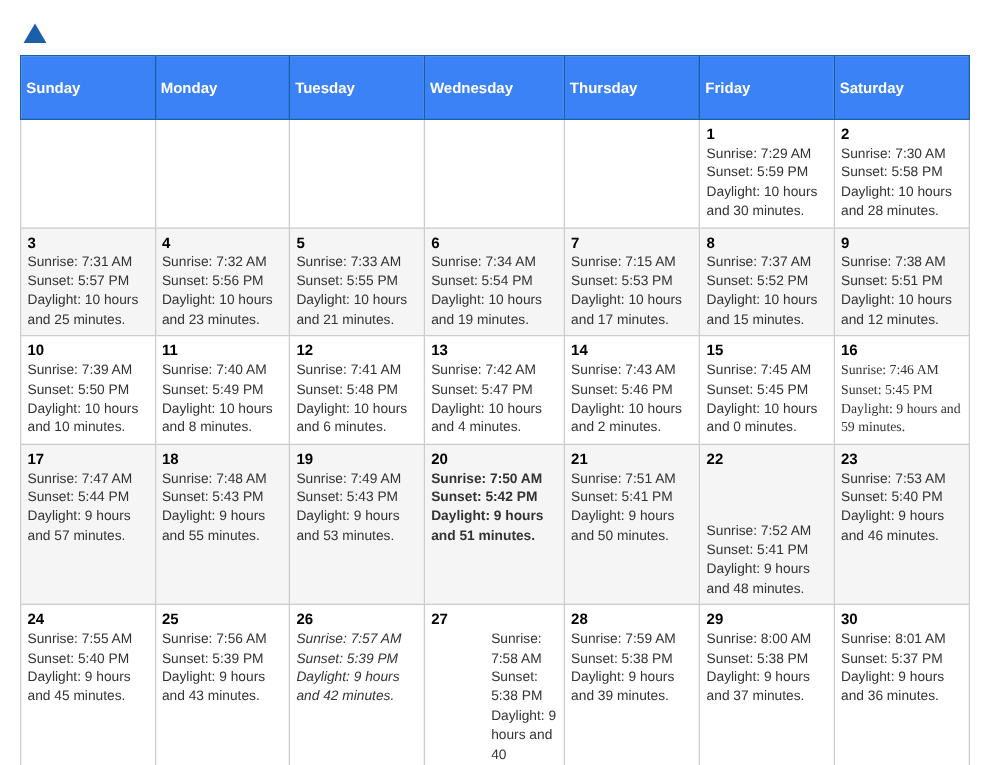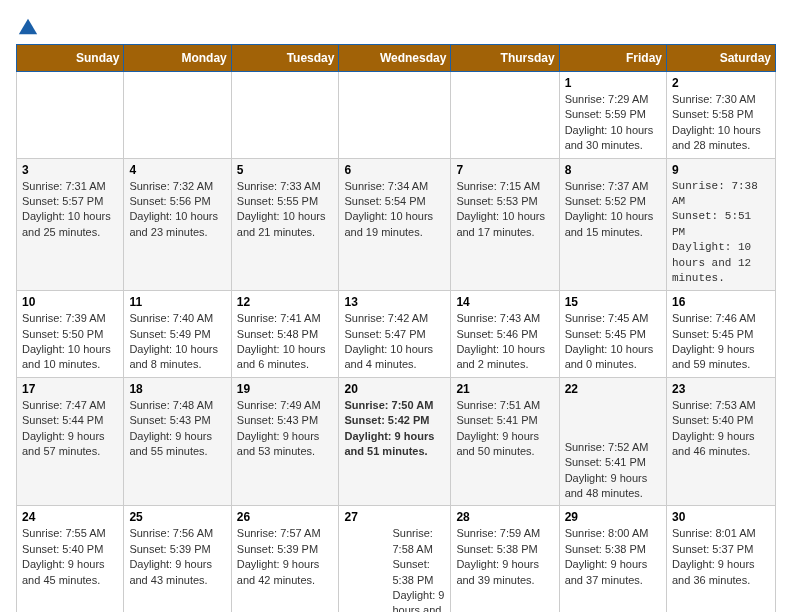--- a/index.html
+++ b/index.html
@@ -46,24 +46,24 @@
     .location {
       font-size: 14px;
       color: #555;
     }
     .calendar {
       width: 100%;
       border-collapse: collapse;
       font-size: 11px;
     }
     .calendar thead th {
-      background-color: #a16207;
+      background-color: #3b82f6;
       color: white;
-      padding: 6px 4px;
-      text-align: right;
+      padding: 18px 4px;
+      text-align: left;
       font-size: 12px;
       font-weight: bold;
       border: 1px solid #1a5fa8;
     }
     .calendar tbody td {
       vertical-align: top;
       padding: 4px 5px;
       border: 1px solid #ccc;
       width: 113px;
       min-height: 70px;
@@ -172,21 +172,21 @@
 Daylight: 10 hours and 17 minutes.</div>
         </td>
         <td>
           <span class="day-number">8</span>
           <div class="day-info" style="white-space: pre-line;">Sunrise: 7:37 AM
 Sunset: 5:52 PM
 Daylight: 10 hours and 15 minutes.</div>
         </td>
         <td>
           <span class="day-number">9</span>
-          <div class="day-info" style="white-space: pre-line; font-family: Liberation Mono, monospace;">Sunrise: 7:38 AM
+          <div class="day-info" style="white-space: pre-line;">Sunrise: 7:38 AM
 Sunset: 5:51 PM
 Daylight: 10 hours and 12 minutes.</div>
         </td>
       </tr>
       <tr>
         <td>
           <span class="day-number">10</span>
           <div class="day-info" style="white-space: pre-line;">Sunrise: 7:39 AM
 Sunset: 5:50 PM
 Daylight: 10 hours and 10 minutes.</div>
@@ -216,21 +216,21 @@
 Daylight: 10 hours and 2 minutes.</div>
         </td>
         <td>
           <span class="day-number">15</span>
           <div class="day-info" style="white-space: pre-line;">Sunrise: 7:45 AM
 Sunset: 5:45 PM
 Daylight: 10 hours and 0 minutes.</div>
         </td>
         <td>
           <span class="day-number">16</span>
-          <div class="day-info" style="white-space: pre-line;">Sunrise: 7:46 AM
+          <div class="day-info" style="white-space: pre-line; font-family: Liberation Serif, serif;">Sunrise: 7:46 AM
 Sunset: 5:45 PM
 Daylight: 9 hours and 59 minutes.</div>
         </td>
       </tr>
       <tr>
         <td>
           <span class="day-number">17</span>
           <div class="day-info" style="white-space: pre-line;">Sunrise: 7:47 AM
 Sunset: 5:44 PM
 Daylight: 9 hours and 57 minutes.</div>
@@ -280,21 +280,21 @@
 Daylight: 9 hours and 45 minutes.</div>
         </td>
         <td>
           <span class="day-number">25</span>
           <div class="day-info" style="white-space: pre-line;">Sunrise: 7:56 AM
 Sunset: 5:39 PM
 Daylight: 9 hours and 43 minutes.</div>
         </td>
         <td>
           <span class="day-number">26</span>
-          <div class="day-info" style="white-space: pre-line;">Sunrise: 7:57 AM
+          <div class="day-info" style="white-space: pre-line; font-style: italic;">Sunrise: 7:57 AM
 Sunset: 5:39 PM
 Daylight: 9 hours and 42 minutes.</div>
         </td>
         <td>
           <span class="day-number">27</span>
           <div class="day-info" style="white-space: pre-line; margin-left: 48px;">Sunrise: 7:58 AM
 Sunset: 5:38 PM
 Daylight: 9 hours and 40 minutes.</div>
         </td>
         <td>

